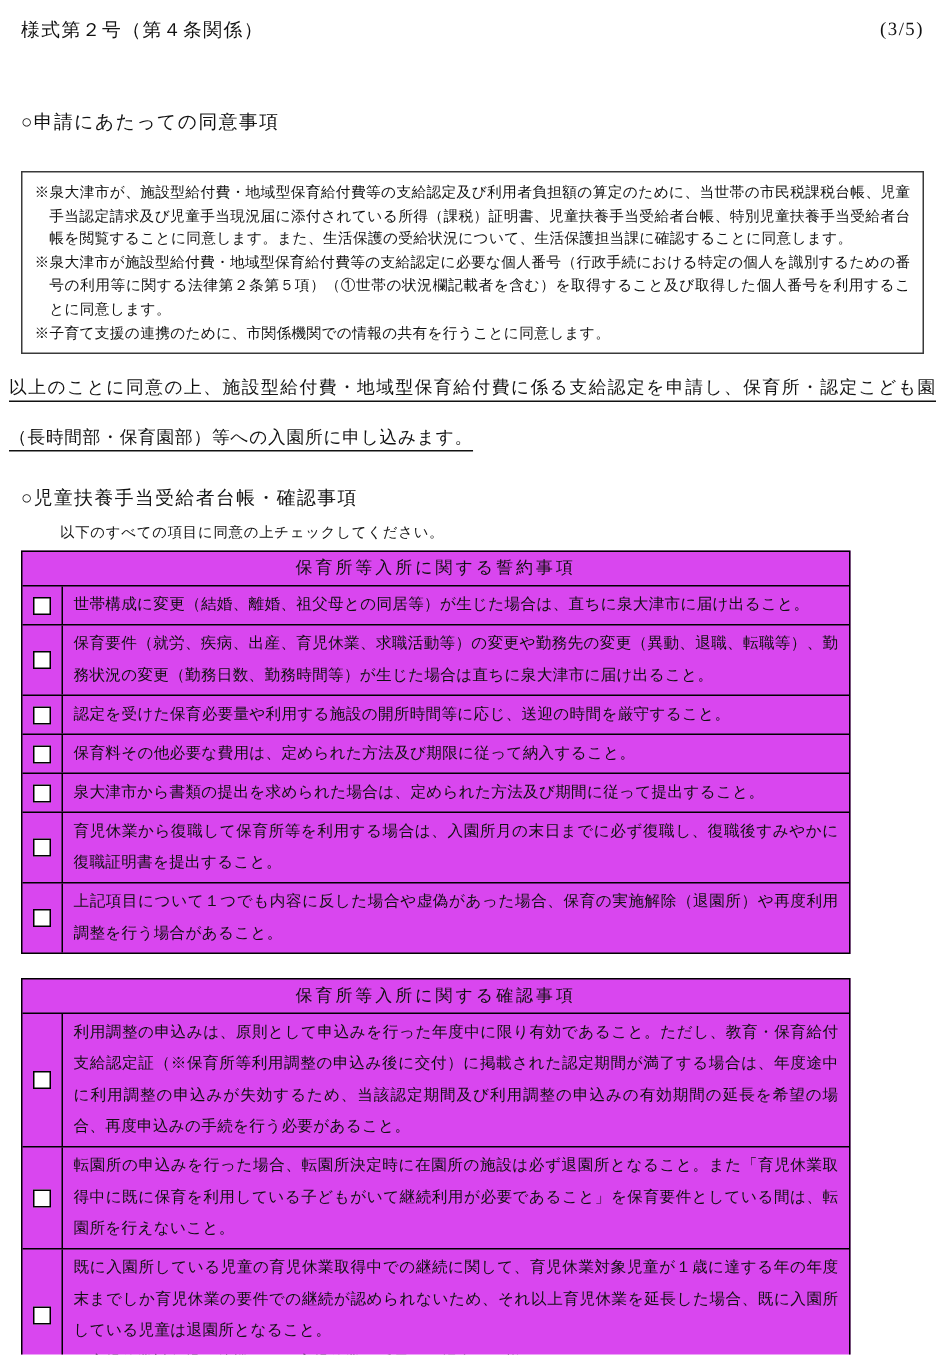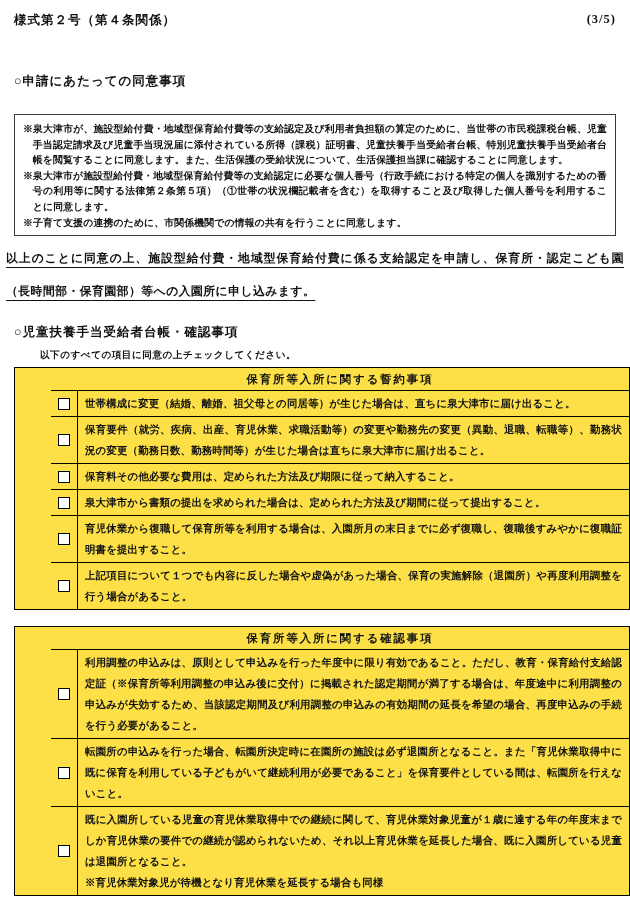--- a/index.html
+++ b/index.html
@@ -1,41 +1,41 @@
 <!DOCTYPE html>
 <html lang="ja"><head>
 <meta charset="utf-8">
 <style>
   html,body{margin:0;padding:0;}
   body{
     width:630px;height:903px;background:#ffffff;color:#111;
     font-family:"Liberation Serif","DejaVu Serif",serif;
     -webkit-font-smoothing:antialiased;
   }
-  .page{position:relative;width:602px;height:879px;padding:12px 14px;font-weight:bold;}
+  .page{position:relative;width:602px;height:879px;padding:12px 14px;}
 
   .doc-header{display:flex;justify-content:space-between;font-size:12.5px;letter-spacing:1px;}
 
   .section-heading{margin-top:44px;font-size:12.5px;letter-spacing:1px;}
 
   .notes-box{
     border:1px solid #3a3a3a;margin-top:24px;padding:6px 8px 5px 8px;
     font-size:9.8px;line-height:15.6px;text-align:justify;letter-spacing:0.2px;
   }
   .note{padding-left:1em;text-indent:-1em;}
 
   .declaration{
     margin:6px -8px 0 -8px;font-size:11.8px;line-height:33px;
     text-align:justify;letter-spacing:0.5px;
     text-decoration:underline;text-underline-offset:5px;
   }
 
   .instruction{margin:8px 0 5px 26px;font-size:9.6px;letter-spacing:0.5px;}
 
-  .ctable{border:1.8px solid #000;width:616px;font-size:10.4px;box-sizing:border-box;background:#fde047;padding-left:36px;}
+  .ctable{border:1.8px solid #000;width:553px;font-size:10.4px;box-sizing:border-box;background:#d946ef;}
   .ttitle{text-align:center;font-size:11.3px;line-height:22px;border-bottom:1px solid #000;letter-spacing:2px;}
   .trow{display:flex;border-bottom:1px solid #000;align-items:center;}
   .trow:last-child{border-bottom:none;justify-content:space-between;}
   .cb-cell{
     flex:0 0 26px;width:26px;align-self:stretch;border-right:1px solid #000;
     display:flex;align-items:center;justify-content:center;
   }
   .cb{width:10px;height:10px;border:1px solid #000;background:#fff;}
   .tcell{flex:1;padding:2px 7px;line-height:21px;text-align:justify;white-space:pre-line;letter-spacing:0.2px;}
 
@@ -72,20 +72,26 @@
         <div class="cb-cell">
             <span class="cb"></span>
           </div>
         <div class="tcell">世帯構成に変更（結婚、離婚、祖父母との同居等）が生じた場合は、直ちに泉大津市に届け出ること。</div>
       </div>
       <div class="trow">
         <div class="cb-cell">
             <span class="cb"></span>
           </div>
         <div class="tcell">保育要件（就労、疾病、出産、育児休業、求職活動等）の変更や勤務先の変更（異動、退職、転職等）、勤務状況の変更（勤務日数、勤務時間等）が生じた場合は直ちに泉大津市に届け出ること。</div>
+      </div>
+      <div class="trow">
+        <div class="cb-cell">
+            <span class="cb"></span>
+          </div>
+        <div class="tcell">認定を受けた保育必要量や利用する施設の開所時間等に応じ、送迎の時間を厳守すること。</div>
       </div>
       <div class="trow">
         <div class="cb-cell">
             <span class="cb"></span>
           </div>
         <div class="tcell">保育料その他必要な費用は、定められた方法及び期限に従って納入すること。</div>
       </div>
       <div class="trow">
         <div class="cb-cell">
             <span class="cb"></span>

